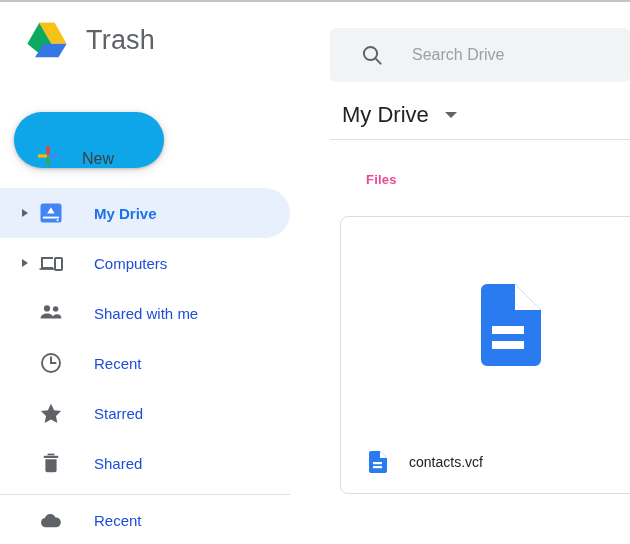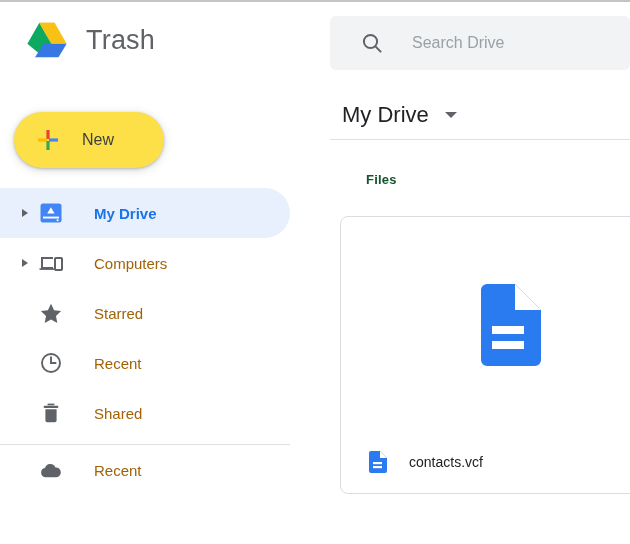--- a/index.html
+++ b/index.html
@@ -60,24 +60,24 @@
     font-weight: 400;
   }
 
   .new-button {
     position: absolute;
     left: 14px;
     top: 112px;
     width: 150px;
     height: 56px;
     border-radius: 28px;
-    background: #fde047;
+    background: #0ea5e9;
     box-shadow: 0 1px 3px rgba(60,64,67,.30), 0 2px 8px 1px rgba(60,64,67,.15);
     display: flex;
-    align-items: center;
+    align-items: flex-end;
     box-sizing: border-box;
     padding-left: 22px;
     cursor: pointer;
   }
   .new-plus { width: 24px; height: 24px; display:block; }
   .new-label {
     font-size: 16px;
     color: #3c4043;
     margin-left: 22px;
     font-weight: 400;
@@ -115,21 +115,21 @@
     width: 26px;
     flex: 0 0 26px;
     display: flex;
     align-items: center;
     justify-content: center;
     margin-left: 2px;
   }
   .nav-item .nav-label {
     margin-left: 30px;
     font-size: 15px;
-    color: #a16207;
+    color: #1d4ed8;
     white-space: nowrap;
   }
   .nav-item.selected {
     background: #e8f0fe;
     border-top-right-radius: 25px;
     border-bottom-right-radius: 25px;
     width: 290px;
   }
   .nav-item.selected .nav-label {
     color: #1a73e8;
@@ -146,21 +146,21 @@
   
   .content {
     flex: 1 1 auto;
     position: relative;
     background: #ffffff;
   }
 
   .search-bar {
     position: absolute;
     left: 10px;
-    top: 16px;
+    top: 28px;
     width: 300px;
     height: 54px;
     background: #f1f3f4;
     border-radius: 6px;
     display: flex;
     align-items: center;
     box-sizing: border-box;
     padding-left: 30px;
     cursor: text;
   }
@@ -200,21 +200,21 @@
     width: 320px;
     height: 1px;
     background: #e0e0e0;
   }
 
   .section-label {
     position: absolute;
     left: 46px;
     top: 172px;
     font-size: 13px;
-    color: #14532d;
+    color: #ec4899;
     font-weight: bold;
     letter-spacing: .2px;
   }
 
   .file-card {
     position: absolute;
     left: 20px;
     top: 216px;
     width: 335px;
     height: 278px;
@@ -304,40 +304,52 @@
           <svg width="26" height="24" viewBox="0 0 26 24">
             <path d="M3 6 h12 v2 h-10 v8 h10 v2 h-12 z" fill="#5f6368"></path>
             <rect x="3" y="16.2" width="12" height="1.9" fill="#5f6368"></rect>
             <rect x="1.5" y="17.3" width="15" height="1.6" fill="#5f6368"></rect>
             <rect x="17" y="7" width="7" height="12" rx="0.8" fill="none" stroke="#5f6368" stroke-width="2"></rect>
           </svg>
         </div>
         <div class="nav-label">Computers</div>
       </div>
 
-
       <div class="nav-item">
         <div class="caret"></div>
         <div class="nav-icon">
           <svg width="26" height="24" viewBox="0 0 26 24">
-            <path d="M13 2.8 L16.1 9.2 L23.1 10.1 L18 15 L19.3 22 L13 18.6 L6.7 22 L8 15 L2.9 10.1 L9.9 9.2 Z" fill="#5f6368"></path>
-          </svg>
-        </div>
-        <div class="nav-label">Starred</div>
+            <circle cx="9" cy="7.4" r="3.1" fill="#5f6368"></circle>
+            <circle cx="17.6" cy="7.9" r="2.7" fill="#5f6368"></circle>
+            <path d="M2.6 17.6 c0-3.4 2.9-5 6.4-5 s6.4 1.6 6.4 5 z" fill="#5f6368"></path>
+            <path d="M14.6 17.6 c0-2.9 1.6-4.4 4.4-4.4 s4.4 1.5 4.4 4.4 z" fill="#5f6368"></path>
+          </svg>
+        </div>
+        <div class="nav-label">Shared with me</div>
       </div>
 
       <div class="nav-item">
         <div class="caret"></div>
         <div class="nav-icon">
           <svg width="26" height="24" viewBox="0 0 26 24">
             <circle cx="13" cy="12" r="9" fill="none" stroke="#5f6368" stroke-width="1.9"></circle>
             <path d="M13 6.4 V12 H17.4" fill="none" stroke="#5f6368" stroke-width="1.9" stroke-linecap="square"></path>
           </svg>
         </div>
         <div class="nav-label">Recent</div>
+      </div>
+
+      <div class="nav-item">
+        <div class="caret"></div>
+        <div class="nav-icon">
+          <svg width="26" height="24" viewBox="0 0 26 24">
+            <path d="M13 2.8 L16.1 9.2 L23.1 10.1 L18 15 L19.3 22 L13 18.6 L6.7 22 L8 15 L2.9 10.1 L9.9 9.2 Z" fill="#5f6368"></path>
+          </svg>
+        </div>
+        <div class="nav-label">Starred</div>
       </div>
 
       <div class="nav-item">
         <div class="caret"></div>
         <div class="nav-icon">
           <svg width="26" height="24" viewBox="0 0 26 24">
             <rect x="9.6" y="2.6" width="6.8" height="1.7" fill="#5f6368"></rect>
             <rect x="5.6" y="4.8" width="14.8" height="2.2" rx="1" fill="#5f6368"></rect>
             <path d="M7.4 8.2 h11.2 v11.2 a1.8 1.8 0 0 1 -1.8 1.8 h-7.6 a1.8 1.8 0 0 1 -1.8 -1.8 z" fill="#5f6368"></path>
           </svg>

